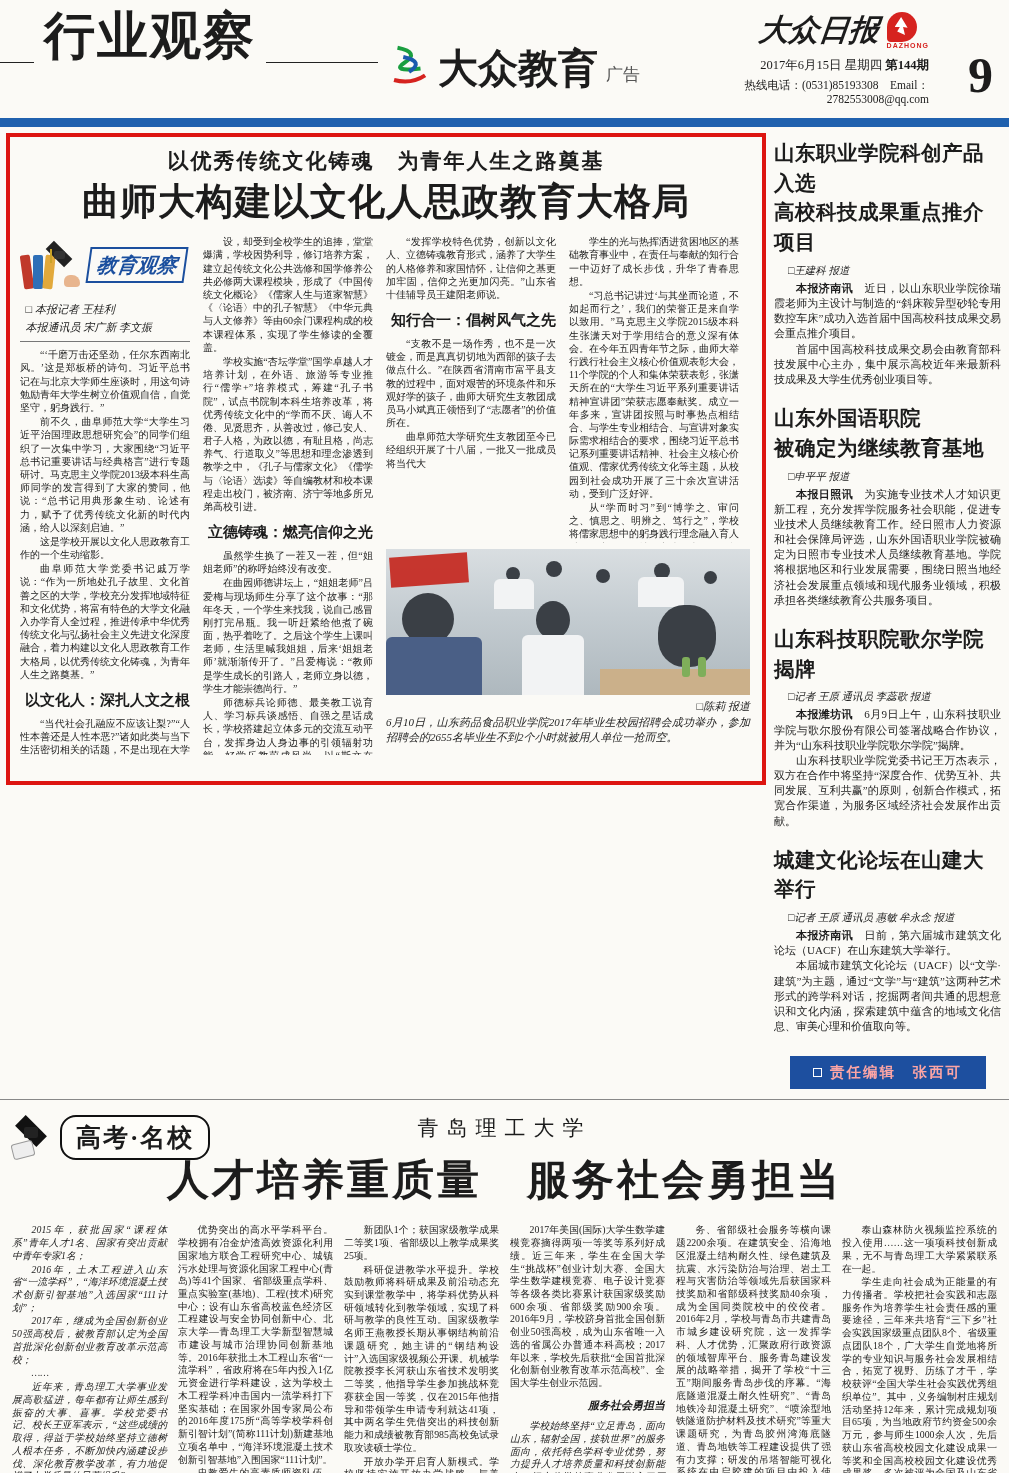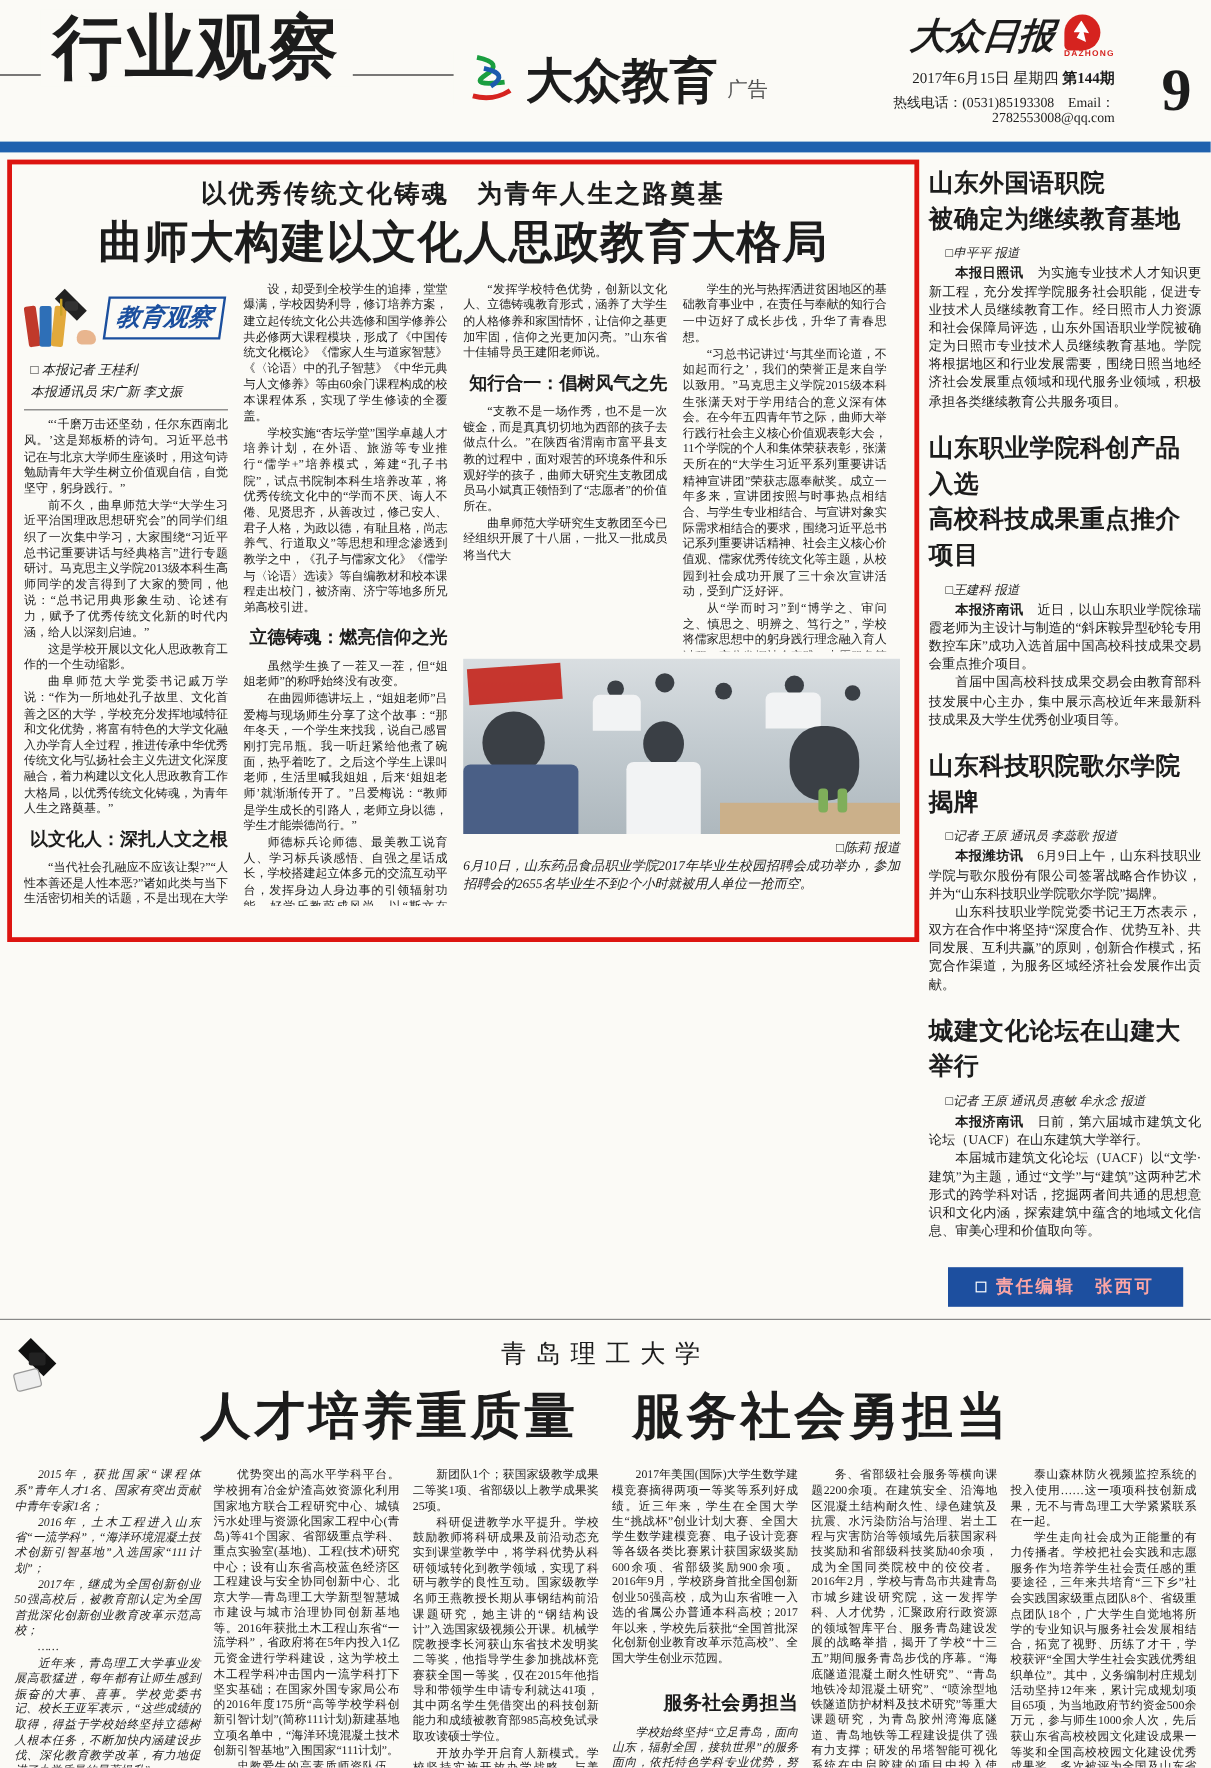--- a/index.html
+++ b/index.html
@@ -4,21 +4,21 @@
 <style>
   * { margin:0; padding:0; box-sizing:border-box; }
   html,body { width:1009px; background:#fbfaf6; color:#1c1c1c;
     font-family:"Liberation Serif","DejaVu Serif",serif; }
   body { height:1473px; overflow:hidden; position:relative; }
 
   
   .header { height:116px; padding:14px 14px 0 14px; position:relative; }
   .header-line { position:absolute; top:62px; left:0; width:640px; border-top:1.5px solid #222; z-index:0;}
   .mast-left { position:absolute; top:8px; left:34px; background:#fbfaf6; padding:0 10px; z-index:2;}
-  .section-title { font-size:58px; font-weight:bold; letter-spacing:2px;
+  .section-title { font-size:51px; font-weight:bold; letter-spacing:2px;
     font-family:"Liberation Serif","DejaVu Serif",serif; line-height:1.1; }
   .edu-brand { position:absolute; left:378px; top:42px; display:flex; align-items:flex-end; background:#fbfaf6; padding:0 8px; z-index:2;}
   .edu-swoosh { width:46px; height:46px; margin-right:6px; }
   .edu-title { font-size:40px; font-weight:bold; font-family:"Liberation Sans","DejaVu Sans",sans-serif; line-height:1;}
   .ad-label { font-size:17px; color:#555; margin:0 0 2px 8px; font-family:"Liberation Sans",sans-serif;}
   .mast-right { position:absolute; right:16px; top:10px; width:330px; text-align:right; z-index:2;}
   .paper-row { display:flex; justify-content:flex-end; align-items:center; gap:8px;}
   .paper-name { font-size:30px; font-weight:bold; font-style:italic;
     font-family:"Liberation Serif",serif; transform:skewX(-6deg); }
   .paper-emblem { width:30px; height:30px; background:#d6231f; border-radius:50% 50% 50% 4px; position:relative;}
@@ -102,21 +102,21 @@
   .badge-scroll { position:absolute; left:2px; bottom:2px; width:22px; height:16px; background:#eee;
     border:1px solid #999; border-radius:3px; transform:rotate(-14deg);}
   .badge-box { border:2.5px solid #111; border-radius:16px; padding:4px 14px; background:#fefdf9;
     font-size:25px; font-weight:bold; font-family:"Liberation Serif",serif; letter-spacing:2px;}
   .school-name { text-align:center; font-size:21px; letter-spacing:8px; margin-top:6px;}
   .bottom-headline { text-align:center; font-size:42px; font-weight:bold; letter-spacing:3px;
     font-family:"Liberation Serif","DejaVu Serif",serif; margin:10px 0 16px 0;}
   .bot-cols { display:flex; gap:11px; height:562px; overflow:hidden; padding:0 4px;}
   .bcol { flex:1; font-size:9.8px; line-height:1.3; text-align:justify; }
   .bcol p { text-indent:2em; margin-bottom:1px;}
-  .bcol .subhead { font-size:16px; margin:20px 0 8px 0;}
+  .bcol .subhead { font-size:11px; margin:8px 0 8px 0;font-style:italic;}
   .kai { font-style:italic; }
 </style>
 </head>
 <body>
 
 <div class="header">
   <div class="header-line"></div>
   <div class="mast-left">
     <div class="section-title">行业观察</div>
   </div>
@@ -226,31 +226,31 @@
           <div class="ph-bottle" style="right:44px;"></div>
         </div>
         <div class="credit">□陈莉 报道</div>
         <p class="caption">6月10日，山东药品食品职业学院2017年毕业生校园招聘会成功举办，参加招聘会的2655名毕业生不到2个小时就被用人单位一抢而空。</p>
       </div>
     </div>
   </div>
 
   <div class="sidebar">
     <div class="sb-article">
-      <div class="sb-title">山东外国语职院</div>
-      <div class="sb-title">被确定为继续教育基地</div>
-      <div class="sb-byline">□申平平 报道</div>
-      <p class="bodyp"><b class="dateline">本报日照讯　</b><span>为实施专业技术人才知识更新工程，充分发挥学院服务社会职能，促进专业技术人员继续教育工作。经日照市人力资源和社会保障局评选，山东外国语职业学院被确定为日照市专业技术人员继续教育基地。学院将根据地区和行业发展需要，围绕日照当地经济社会发展重点领域和现代服务业领域，积极承担各类继续教育公共服务项目。</span></p>
-    </div>
-    <div class="sb-article">
       <div class="sb-title">山东职业学院科创产品入选</div>
       <div class="sb-title">高校科技成果重点推介项目</div>
       <div class="sb-byline">□王建科 报道</div>
       <p class="bodyp"><b class="dateline">本报济南讯　</b><span>近日，以山东职业学院徐瑞霞老师为主设计与制造的“斜床鞍异型砂轮专用数控车床”成功入选首届中国高校科技成果交易会重点推介项目。</span></p>
       <p class="bodyp">首届中国高校科技成果交易会由教育部科技发展中心主办，集中展示高校近年来最新科技成果及大学生优秀创业项目等。</p>
+    </div>
+    <div class="sb-article">
+      <div class="sb-title">山东外国语职院</div>
+      <div class="sb-title">被确定为继续教育基地</div>
+      <div class="sb-byline">□申平平 报道</div>
+      <p class="bodyp"><b class="dateline">本报日照讯　</b><span>为实施专业技术人才知识更新工程，充分发挥学院服务社会职能，促进专业技术人员继续教育工作。经日照市人力资源和社会保障局评选，山东外国语职业学院被确定为日照市专业技术人员继续教育基地。学院将根据地区和行业发展需要，围绕日照当地经济社会发展重点领域和现代服务业领域，积极承担各类继续教育公共服务项目。</span></p>
     </div>
     <div class="sb-article">
       <div class="sb-title">山东科技职院歌尔学院揭牌</div>
       <div class="sb-byline">□记者 王原 通讯员 李蕊歌 报道</div>
       <p class="bodyp"><b class="dateline">本报潍坊讯　</b><span>6月9日上午，山东科技职业学院与歌尔股份有限公司签署战略合作协议，并为“山东科技职业学院歌尔学院”揭牌。</span></p>
       <p class="bodyp">山东科技职业学院党委书记王万杰表示，双方在合作中将坚持“深度合作、优势互补、共同发展、互利共赢”的原则，创新合作模式，拓宽合作渠道，为服务区域经济社会发展作出贡献。</p>
     </div>
     <div class="sb-article">
       <div class="sb-title">城建文化论坛在山建大举行</div>
       <div class="sb-byline">□记者 王原 通讯员 惠敏 牟永念 报道</div>
@@ -265,20 +265,21 @@
 </div>
 
 <div class="bottom-divider"></div>
 <div class="bottom">
   <div class="badge-wrap">
     <div class="badge-illus">
       <div class="badge-cap-top"></div>
       <div class="badge-cap-base"></div>
       <div class="badge-scroll"></div>
     </div>
+    <div class="badge-box">高考·名校</div>
   </div>
   <div class="school-name">青岛理工大学</div>
   <div class="bottom-headline">人才培养重质量　服务社会勇担当</div>
 
   <div class="bot-cols">
 
     <div class="bcol">
       <p class="kai">2015年，获批国家“课程体系”青年人才1名、国家有突出贡献中青年专家1名；</p>
       <p class="kai">2016年，土木工程进入山东省“一流学科”，“海洋环境混凝土技术创新引智基地”入选国家“111计划”；</p>
       <p class="kai">2017年，继成为全国创新创业50强高校后，被教育部认定为全国首批深化创新创业教育改革示范高校；</p>

